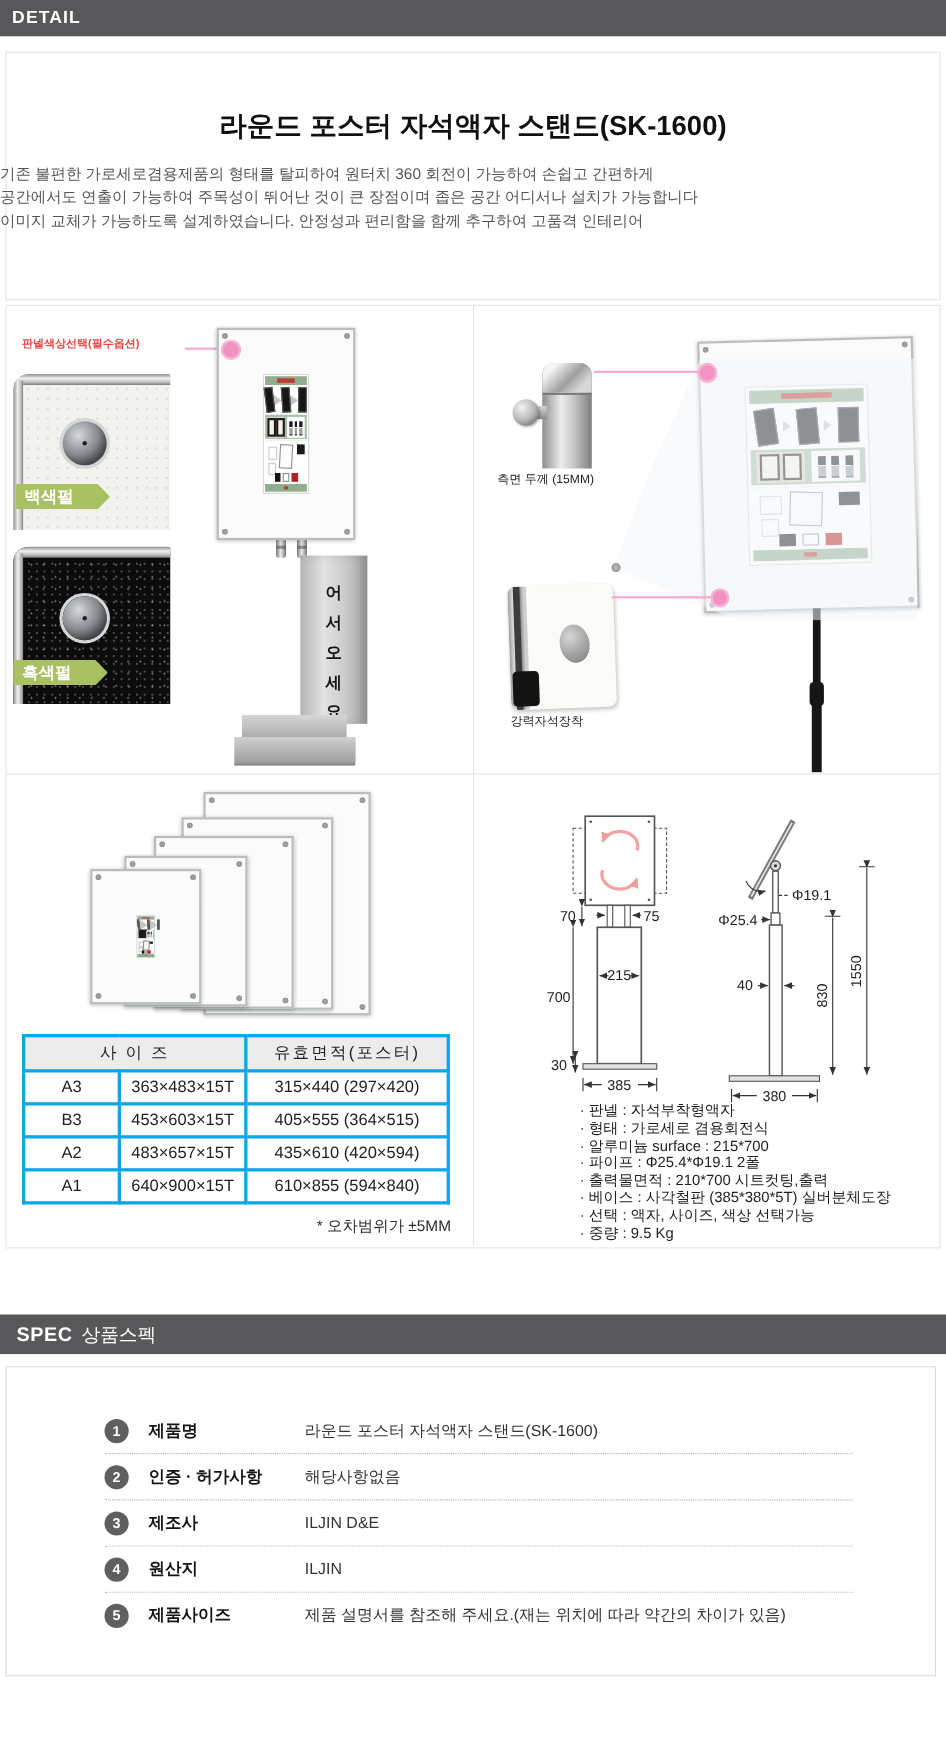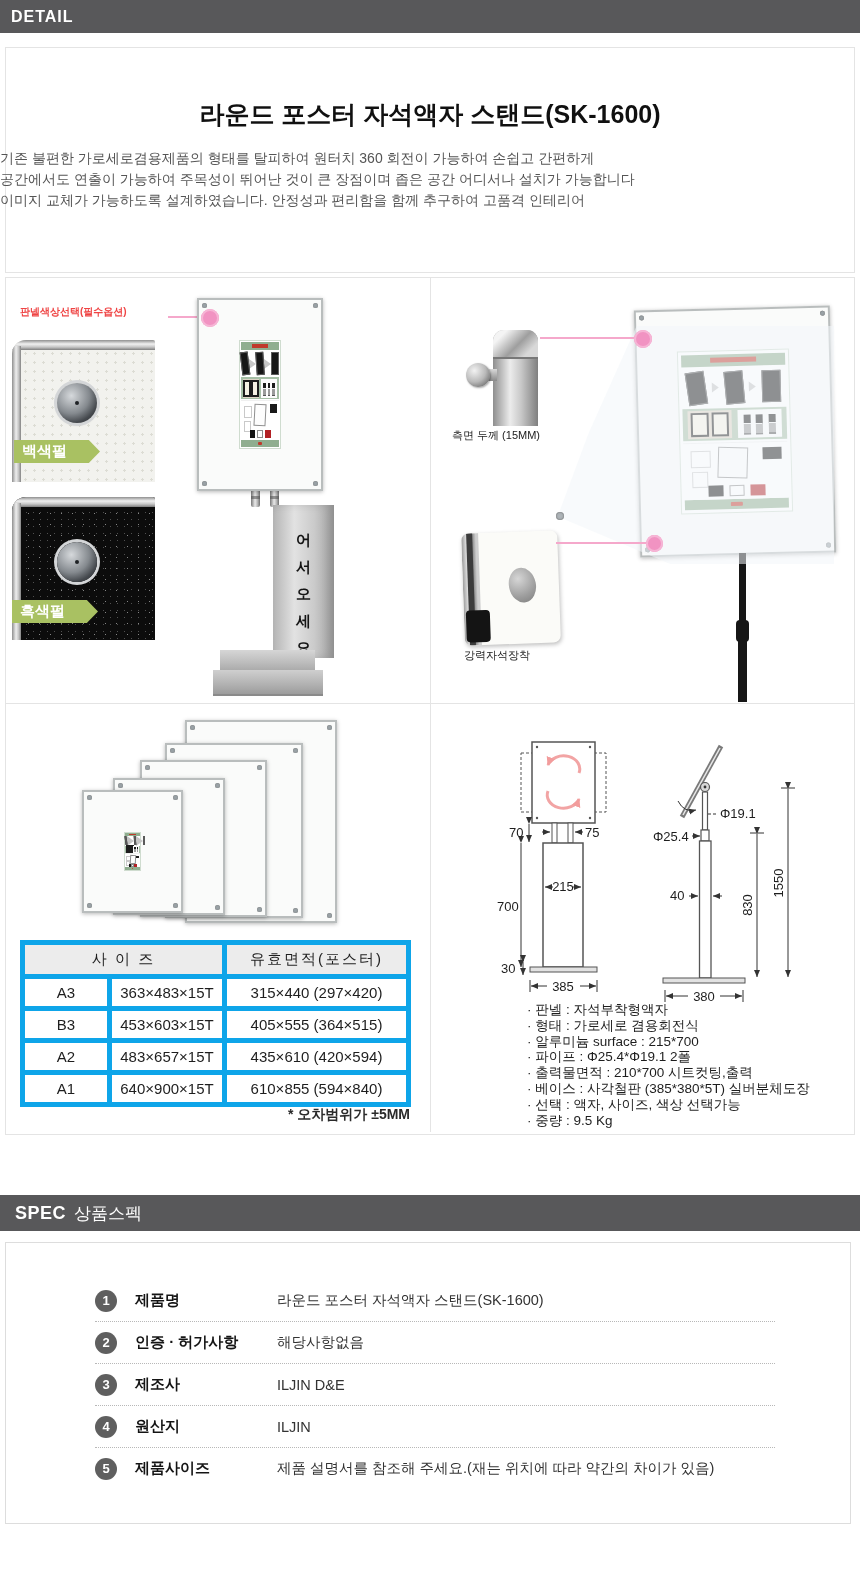--- a/index.html
+++ b/index.html
@@ -94,25 +94,25 @@
   .mag-panel .dark{position:absolute;left:2px;bottom:3px;width:24px;height:32px;background:#141414;border-radius:4px;}
   .mag-panel .oval{position:absolute;left:46px;top:36px;width:27px;height:35px;border-radius:50%;background:radial-gradient(circle at 38% 30%,#d6d6d6,#9e9e9e 60%,#7d7d7d);transform:rotate(-9deg);}
 
   
   .film{position:absolute;background:rgba(243,246,250,.55);clip-path:polygon(30% 0,100% 0,100% 100%,42% 100%,2% 80%,13% 45%);}
   .film-screw{position:absolute;width:8px;height:8px;border-radius:50%;background:#aeb4b8;box-shadow:inset 0 0 2px #555;}
   .pole-seg{position:absolute;background:#161616;}
 
   
   .size-table{position:absolute;left:20px;top:940px;border-collapse:collapse;table-layout:fixed;background:#fff;}
-  .size-table th,.size-table td{border:5px solid #0ea5e9;font-size:15px;color:#1e1e1e;text-align:center;padding:0;}
+  .size-table th,.size-table td{border:3px solid #0ea5e9;font-size:15px;color:#1e1e1e;text-align:center;padding:0;}
   .size-table th{background:#ececec;height:29px;font-weight:normal;letter-spacing:2px;}
   .size-table td{height:27px;letter-spacing:0;}
   .size-table{border:2px solid #3d3d3d;}
-  .tol-note{position:absolute;left:230px;top:1106px;width:180px;text-align:right;font-size:14px;color:#2a2a2a;font-weight:bold;}
+  .tol-note{position:absolute;left:230px;top:1106px;width:180px;text-align:right;font-size:14px;color:#2a2a2a;}
 
   
   .draw-svg{position:absolute;left:495px;top:715px;}
   .draw-svg text{font-family:"Liberation Sans","DejaVu Sans",sans-serif;font-size:13px;fill:#1e1e1e;}
   .spec-lines{position:absolute;left:527px;top:1002px;width:312px;font-size:13.5px;line-height:15.8px;color:#1e1e1e;}
 
   
   .spec-box{position:absolute;left:5px;top:1242px;width:846px;height:282px;border:1px solid #ddd;background:#fff;box-sizing:border-box;}
   .spec-rows{position:absolute;left:95px;top:1280px;width:680px;}
   .spec-row{height:41px;display:flex;align-items:center;border-bottom:1px dotted #b8b8b8;}

